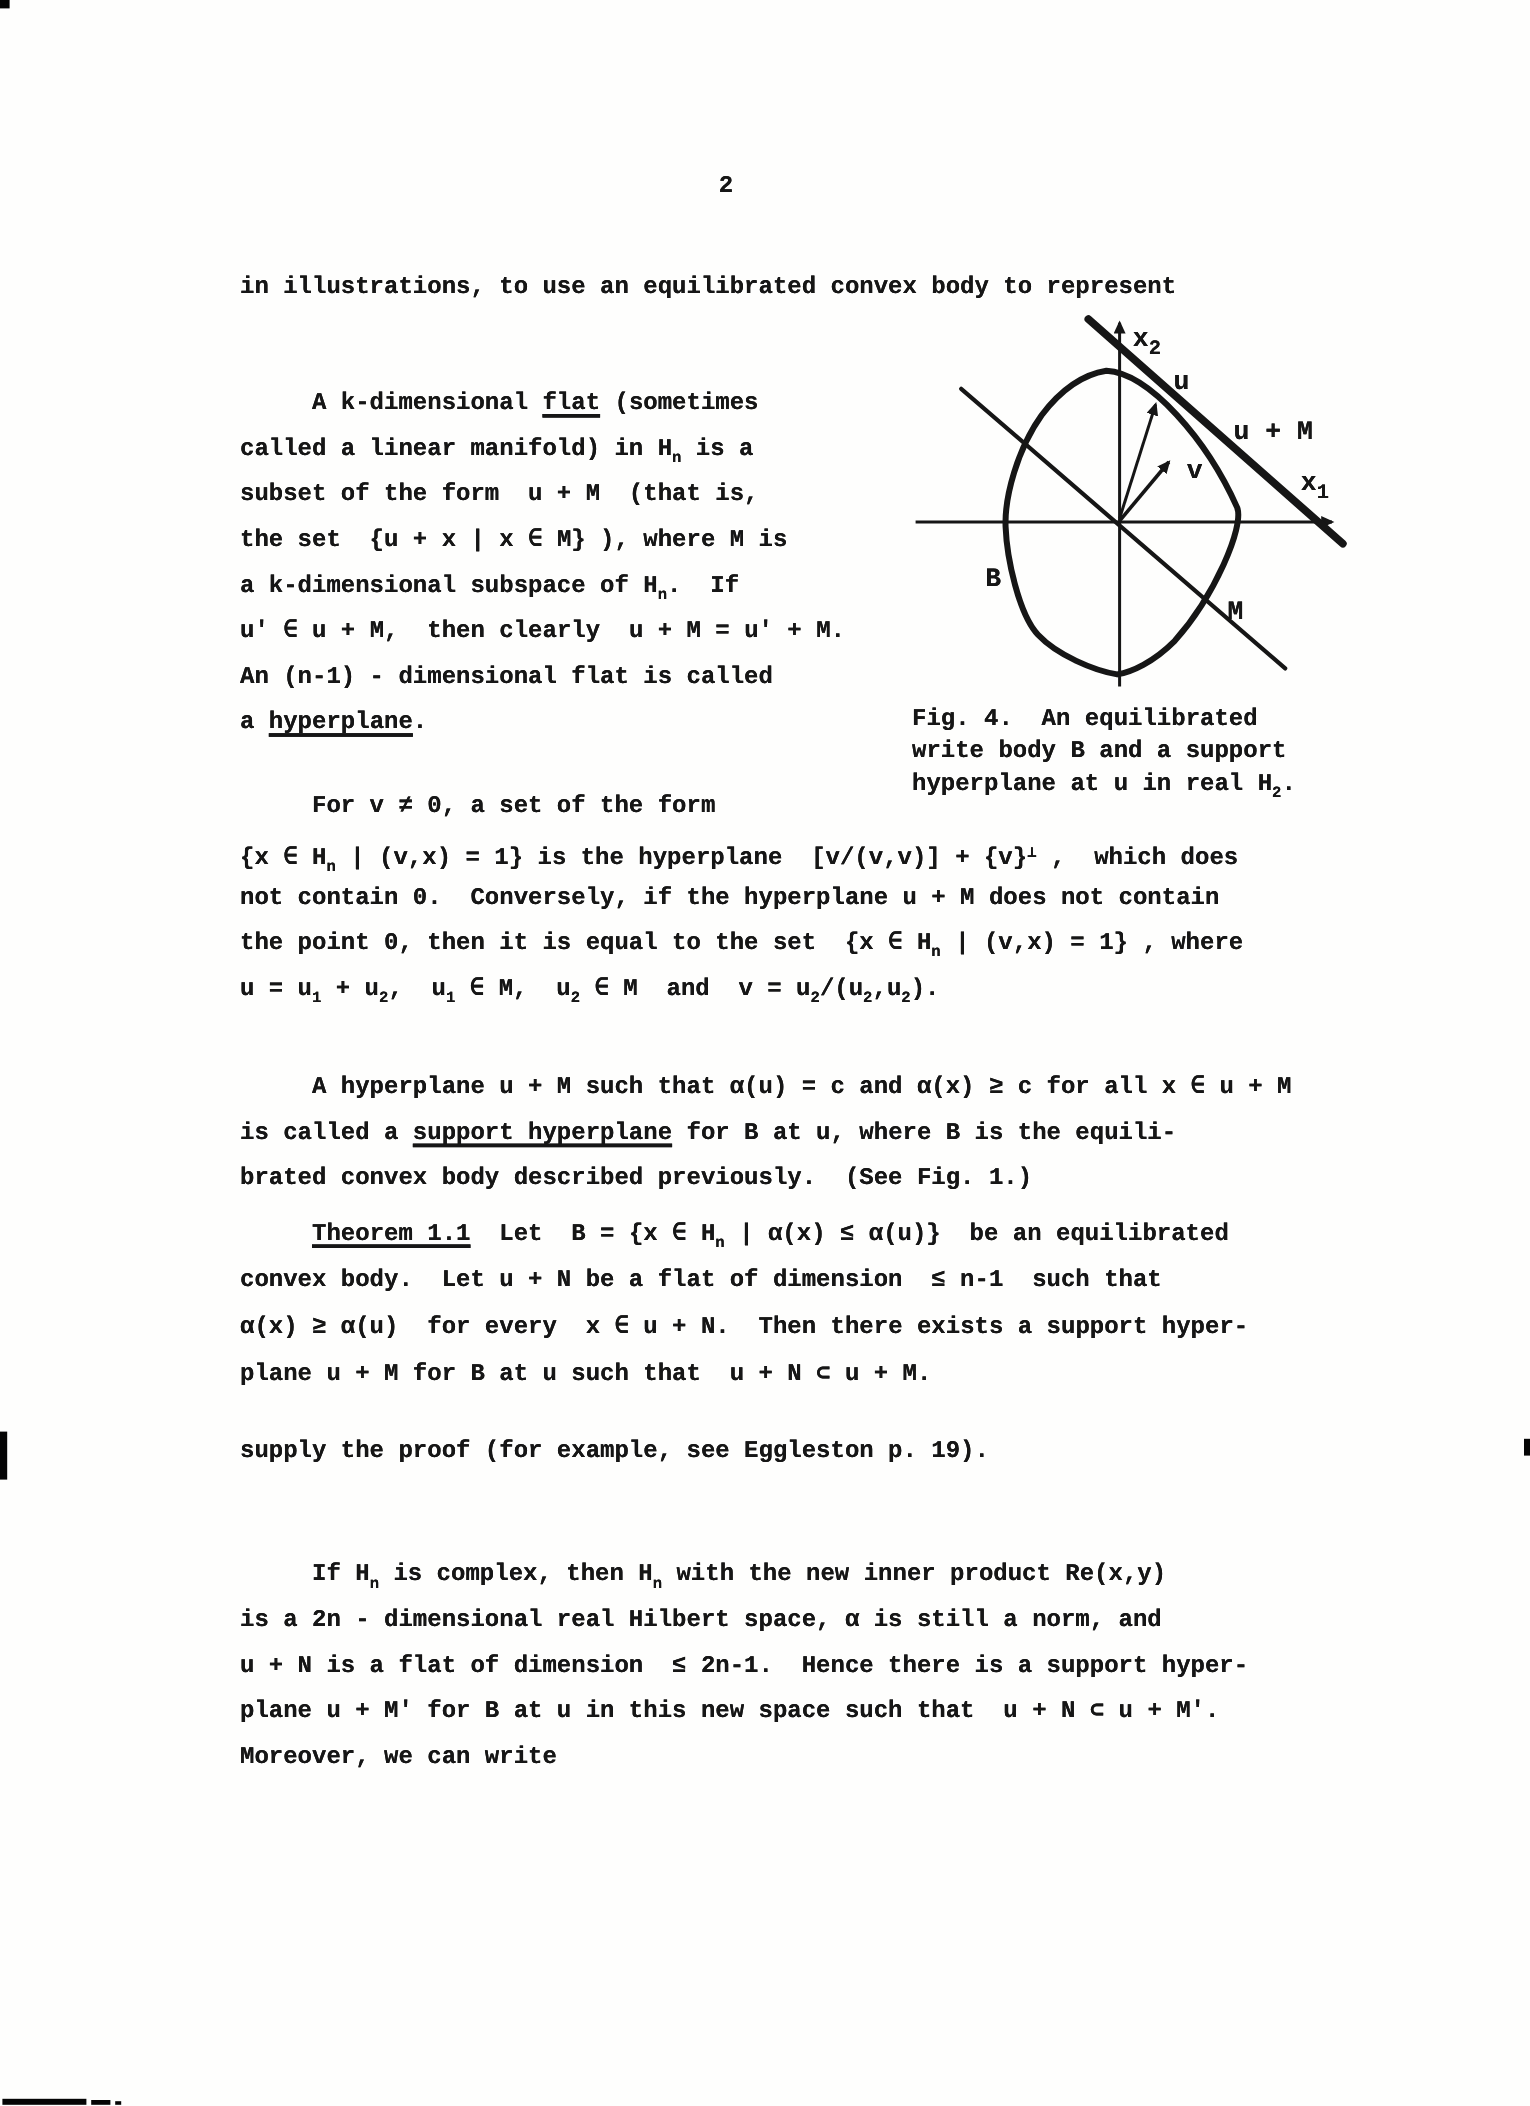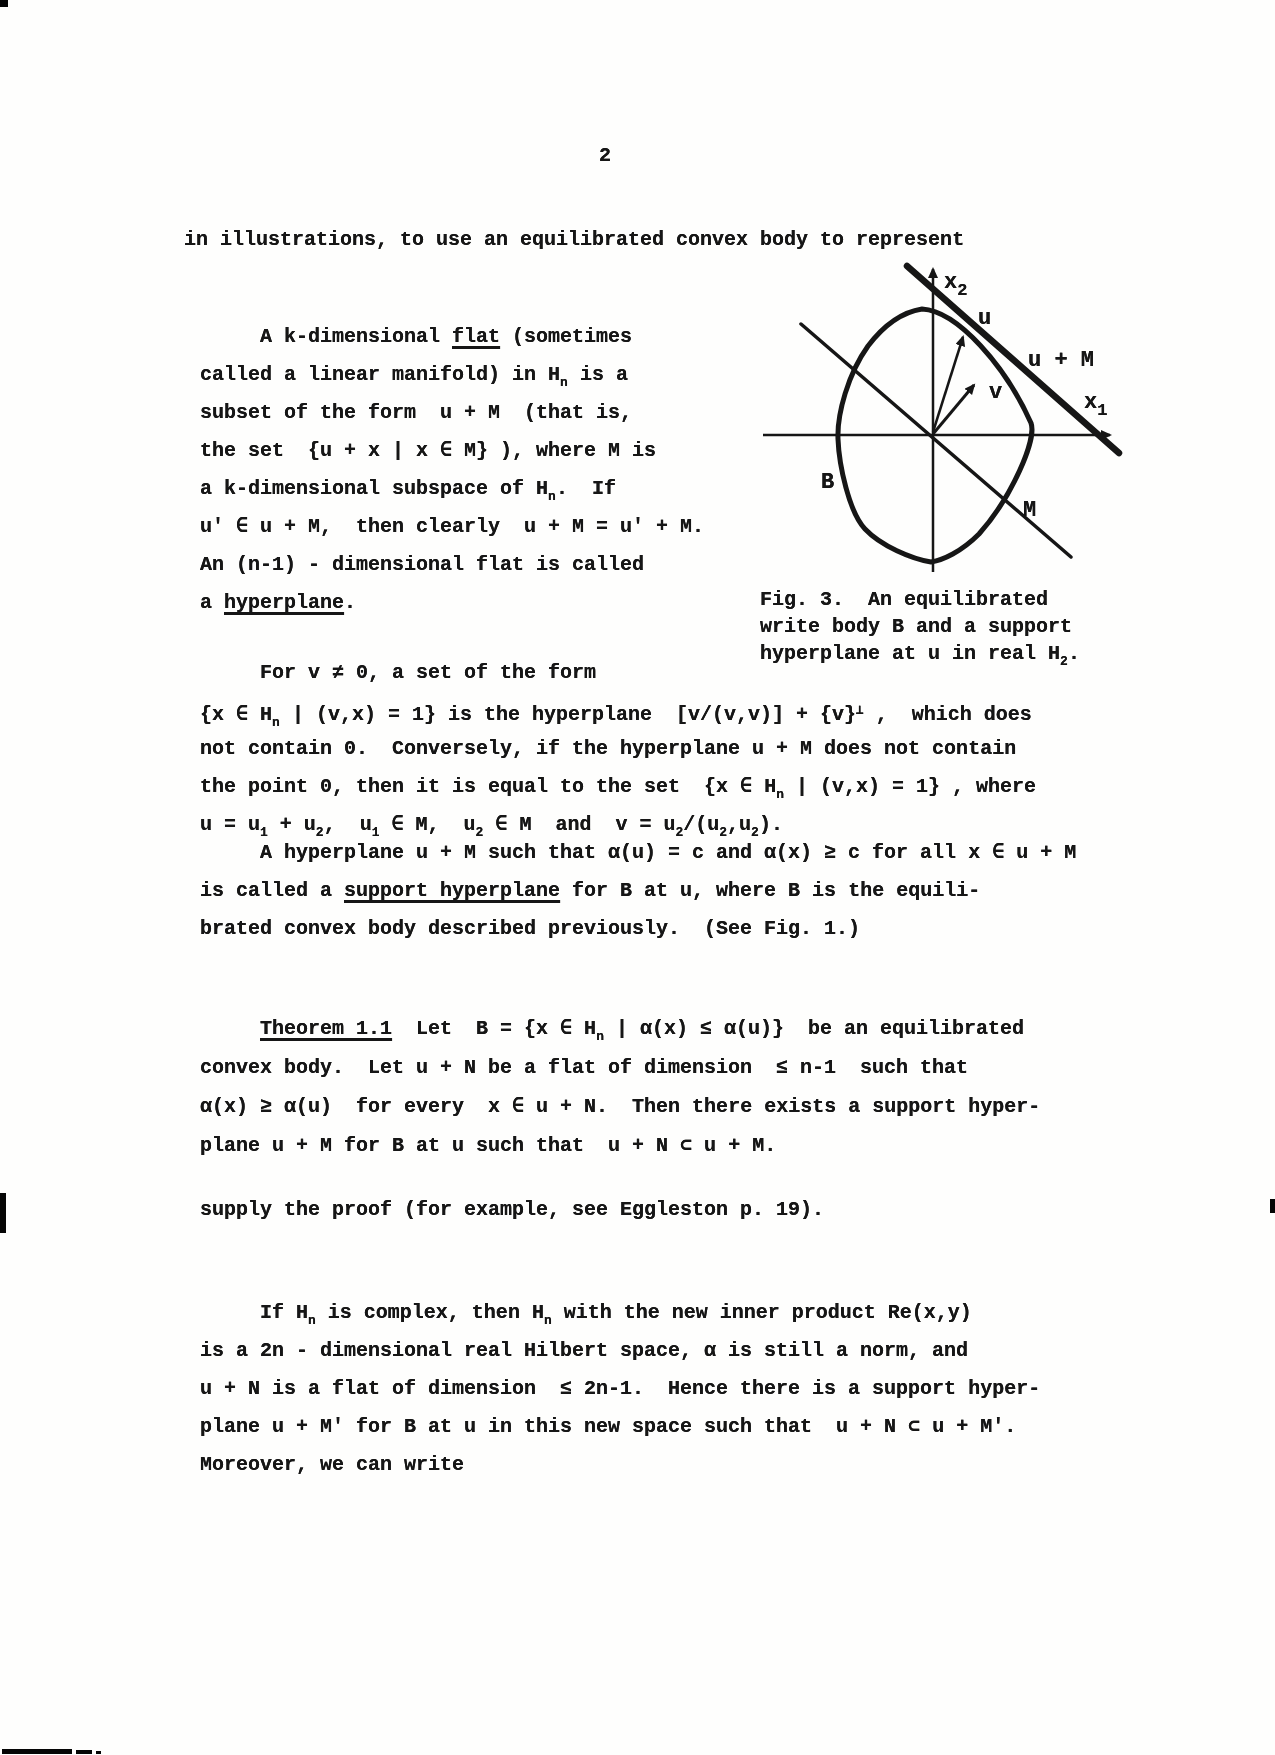--- a/index.html
+++ b/index.html
@@ -30,21 +30,21 @@
   .fig .sublab{font-size:17px;}
   .mark{position:absolute;background:#050505;}
 </style>
 </head>
 <body>
 
 <div class="page">
 
   <div class="pagenum">2</div>
 
-  <div class="tx" style="left:184px;top:221px;"><div class="line">in illustrations, to use an equilibrated convex body to represent</div></div>
+  <div class="tx" style="left:200px;top:221px;"><div class="line">in illustrations, to use an equilibrated convex body to represent</div></div>
 
   <div class="tx" style="left:200px;top:318px;"><div class="line">     A k-dimensional <u>flat</u> (sometimes</div><div class="line">called a linear manifold) in H<sub>n</sub> is a</div><div class="line">subset of the form  u + M  (that is,</div><div class="line">the set  {u + x | x ∈ M} ), where M is</div><div class="line">a k-dimensional subspace of H<sub>n</sub>.  If</div><div class="line">u' ∈ u + M,  then clearly  u + M = u' + M.</div><div class="line">An (n-1) - dimensional flat is called</div><div class="line">a <u>hyperplane</u>.</div></div>
 
   <svg class="fig" width="480" height="445" viewBox="0 0 480 445">
     <defs>
       <marker id="arr" markerUnits="userSpaceOnUse" markerWidth="16" markerHeight="14" refX="9" refY="5" orient="auto">
         <path d="M0,0 L11,5 L0,10 z" fill="#161616"></path>
       </marker>
     </defs>
 
@@ -69,25 +69,25 @@
 
     <text x="284" y="63"><tspan>x</tspan><tspan class="sublab" dy="7">2</tspan></text>
     <text x="424" y="183"><tspan>x</tspan><tspan class="sublab" dy="7">1</tspan></text>
     <text x="318" y="99">u</text>
     <text x="368" y="141">u + M</text>
     <text x="329" y="173">v</text>
     <text x="161" y="263">B</text>
     <text x="363" y="291">M</text>
   </svg>
 
-  <div class="tx caption" style="left:760px;top:586px;"><div class="line">Fig. 3.  An equilibrated</div><div class="line">write body B and a support</div><div class="line">hyperplane at u in real H<sub>2</sub>.</div></div>
+  <div class="tx caption" style="left:760px;top:586px;"><div class="line">Fig. 4.  An equilibrated</div><div class="line">write body B and a support</div><div class="line">hyperplane at u in real H<sub>2</sub>.</div></div>
 
   <div class="tx" style="left:200px;top:654px;"><div class="line">     For v ≠ 0, a set of the form</div><div class="line">{x ∈ H<sub>n</sub> | (v,x) = 1} is the hyperplane  [v/(v,v)] + {v}<sup>⊥</sup> ,  which does</div><div class="line">not contain 0.  Conversely, if the hyperplane u + M does not contain</div><div class="line">the point 0, then it is equal to the set  {x ∈ H<sub>n</sub> | (v,x) = 1} , where</div><div class="line">u = u<sub>1</sub> + u<sub>2</sub>,  u<sub>1</sub> ∈ M,  u<sub>2</sub> ∈ M  and  v = u<sub>2</sub>/(u<sub>2</sub>,u<sub>2</sub>).</div></div>
 
-  <div class="tx" style="left:200px;top:834px;"><div class="line">     A hyperplane u + M such that α(u) = c and α(x) ≥ c for all x ∈ u + M</div><div class="line">is called a <u>support hyperplane</u> for B at u, where B is the equili-</div><div class="line">brated convex body described previously.  (See Fig. 1.)</div></div>
+  <div class="tx" style="left:200px;top:888px;"><div class="line">     A hyperplane u + M such that α(u) = c and α(x) ≥ c for all x ∈ u + M</div><div class="line">is called a <u>support hyperplane</u> for B at u, where B is the equili-</div><div class="line">brated convex body described previously.  (See Fig. 1.)</div></div>
 
   <div class="tx theorem" style="left:200px;top:1009px;"><div class="line">     <u>Theorem 1.1</u>  Let  B = {x ∈ H<sub>n</sub> | α(x) ≤ α(u)}  be an equilibrated</div><div class="line">convex body.  Let u + N be a flat of dimension  ≤ n-1  such that</div><div class="line">α(x) ≥ α(u)  for every  x ∈ u + N.  Then there exists a support hyper-</div><div class="line">plane u + M for B at u such that  u + N ⊂ u + M.</div></div>
 
   <div class="tx" style="left:200px;top:1191px;"><div class="line">supply the proof (for example, see Eggleston p. 19).</div></div>
 
   <div class="tx" style="left:200px;top:1294px;"><div class="line">     If H<sub>n</sub> is complex, then H<sub>n</sub> with the new inner product Re(x,y)</div><div class="line">is a 2n - dimensional real Hilbert space, α is still a norm, and</div><div class="line">u + N is a flat of dimension  ≤ 2n-1.  Hence there is a support hyper-</div><div class="line">plane u + M' for B at u in this new space such that  u + N ⊂ u + M'.</div><div class="line">Moreover, we can write</div></div>
 
   <div class="mark" style="left:0;top:0;width:8px;height:7px;"></div>
   <div class="mark" style="left:0;top:1193px;width:6px;height:40px;"></div>
   <div class="mark" style="left:1270px;top:1199px;width:5px;height:14px;"></div>

